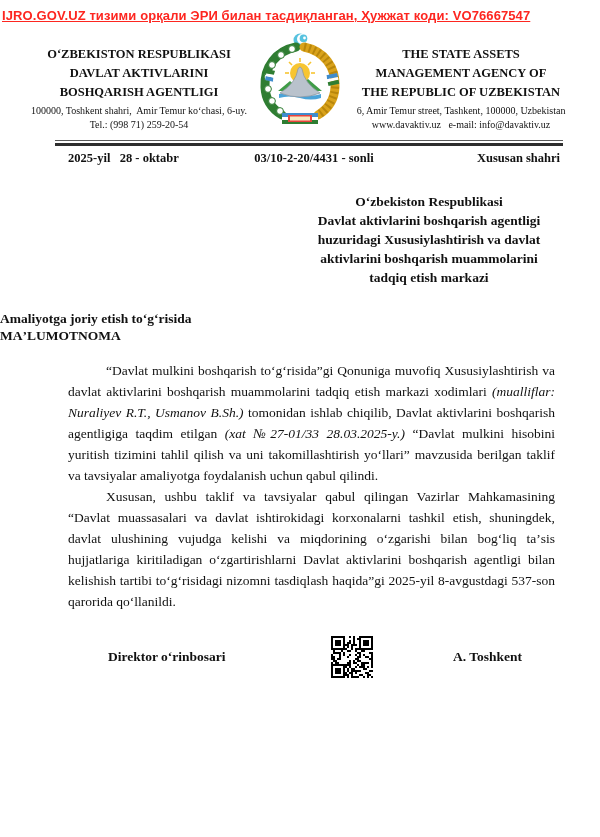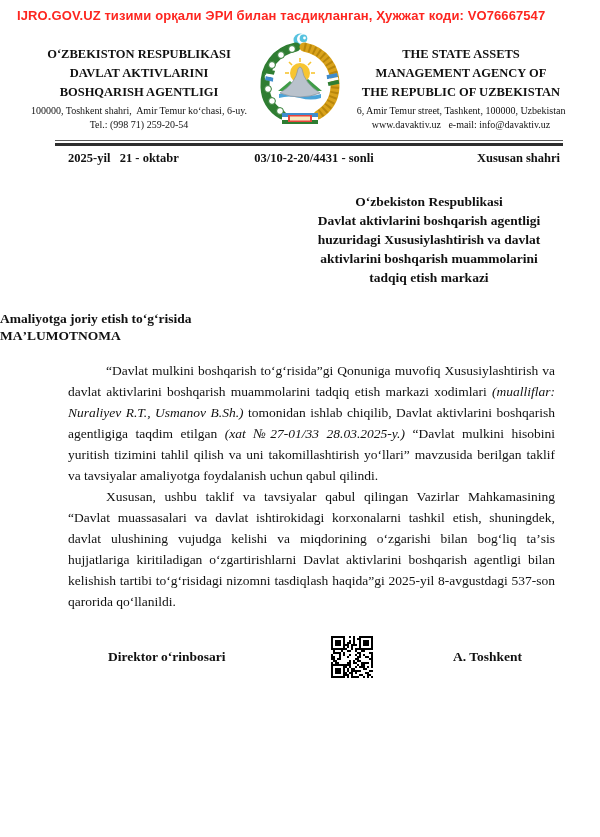--- a/index.html
+++ b/index.html
@@ -2,24 +2,25 @@
 <html><head>
 <meta charset="utf-8">
 <style>
   html,body{margin:0;padding:0;}
   body{
     width:600px;height:837px;background:#ffffff;position:relative;
     font-family:"Liberation Serif","DejaVu Serif",serif;color:#111;
     -webkit-font-smoothing:antialiased;
   }
   .banner{
-    padding:8px 10px 0 17px;
+    padding:8px 10px 0 2px;
     font-family:"Liberation Sans","DejaVu Sans",sans-serif;
     font-size:13px;font-weight:bold;color:#fd2620;letter-spacing:.1px;
     white-space:pre;
+    text-decoration:underline;
   }
   .header{display:flex;margin:14px 28px 0 28px;align-items:flex-start;}
   .hcol{flex:1;text-align:center;padding-top:8px;}
   .org{font-weight:bold;font-size:12.5px;line-height:19px;white-space:pre-line;}
   .addr{font-size:10px;line-height:14px;margin-top:2px;white-space:pre-line;}
   .emblem-wrap{width:100px;flex:0 0 100px;display:flex;justify-content:center;margin-top:-6px;}
   .rule-wrap{margin:8px 37px 0 55px;}
   .rule-top{height:0;border-top:1.5px solid #5a5a5a;}
   .rule-bot{height:0;border-top:3px solid #2e2e2e;margin-top:2px;}
   .meta{
@@ -126,21 +127,21 @@
 www.davaktiv.uz   e-mail: info@davaktiv.uz</div>
   </div>
 </div>
 
 <div class="rule-wrap">
   <div class="rule-top"></div>
   <div class="rule-bot"></div>
 </div>
 
 <div class="meta">
-  <span class="pre">2025-yil   21 - oktabr</span>
+  <span class="pre">2025-yil   28 - oktabr</span>
   <span>03/10-2-20/4431 - sonli</span>
   <span class="right">Xususan shahri</span>
 </div>
 
 <div class="recipient">Oʻzbekiston Respublikasi
 Davlat aktivlarini boshqarish agentligi
 huzuridagi Xususiylashtirish va davlat
 aktivlarini boshqarish muammolarini
 tadqiq etish markazi</div>
 

